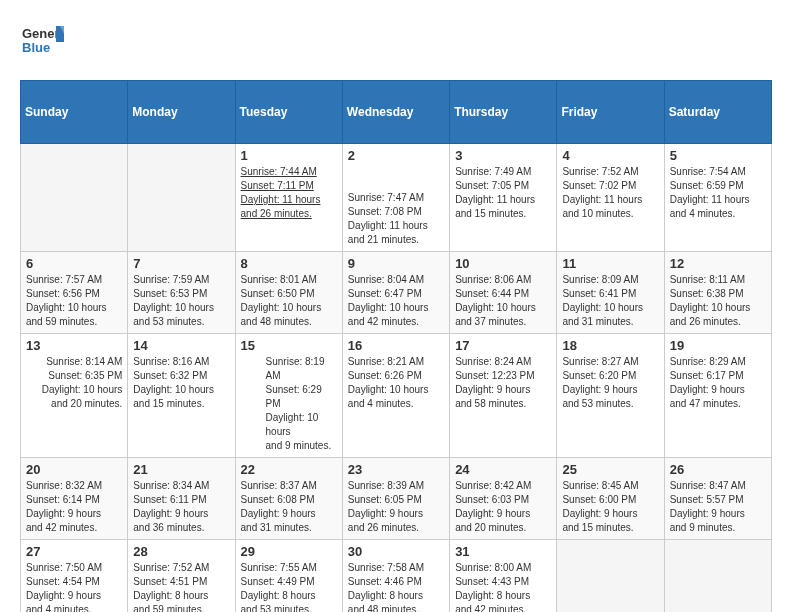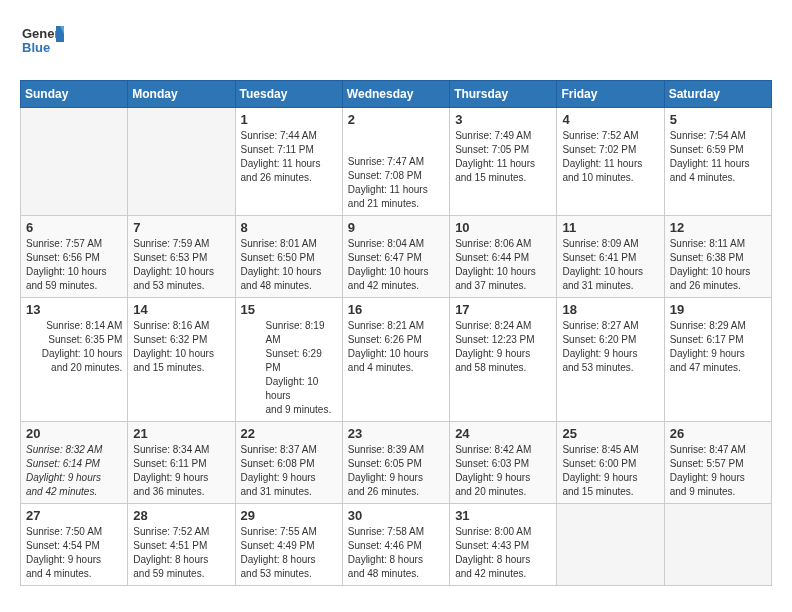--- a/index.html
+++ b/index.html
@@ -36,21 +36,21 @@
     table {
       width: 100%;
       border-collapse: collapse;
       table-layout: fixed;
     }
     th {
       background: #2e75b6;
       color: #fff;
       font-size: 12px;
       font-weight: bold;
-      padding: 6px 4px;
+      padding: 24px 4px;
       text-align: left;
       border: 1px solid #2060a0;
     }
     td {
       border: 1px solid #ccc;
       vertical-align: top;
       padding: 4px 5px;
       font-size: 10.5px;
       color: #333;
       height: 80px;
@@ -112,21 +112,21 @@
         <th>Friday</th>
         <th>Saturday</th>
       </tr>
   </thead>
   <tbody id="calendar-body">
   <tr>
         <td class="empty"></td>
         <td class="empty"></td>
         <td>
           <span class="day-num">1</span>
-          <div class="day-info" style="white-space: pre-line;">Sunrise: 7:44 AM
+          <div class="day-info" style="white-space: pre-line; text-decoration: underline;">Sunrise: 7:44 AM
 Sunset: 7:11 PM
 Daylight: 11 hours
 and 26 minutes.</div>
         </td>
         <td>
           <span class="day-num">2</span>
           <div class="day-info" style="white-space: pre-line; margin-top: 28px;">Sunrise: 7:47 AM
 Sunset: 7:08 PM
 Daylight: 11 hours
 and 21 minutes.</div>
@@ -251,21 +251,21 @@
           <span class="day-num">19</span>
           <div class="day-info" style="white-space: pre-line;">Sunrise: 8:29 AM
 Sunset: 6:17 PM
 Daylight: 9 hours
 and 47 minutes.</div>
         </td>
       </tr>
       <tr>
         <td>
           <span class="day-num">20</span>
-          <div class="day-info" style="white-space: pre-line; font-style: italic;">Sunrise: 8:32 AM
+          <div class="day-info" style="white-space: pre-line;">Sunrise: 8:32 AM
 Sunset: 6:14 PM
 Daylight: 9 hours
 and 42 minutes.</div>
         </td>
         <td>
           <span class="day-num">21</span>
           <div class="day-info" style="white-space: pre-line;">Sunrise: 8:34 AM
 Sunset: 6:11 PM
 Daylight: 9 hours
 and 36 minutes.</div>

